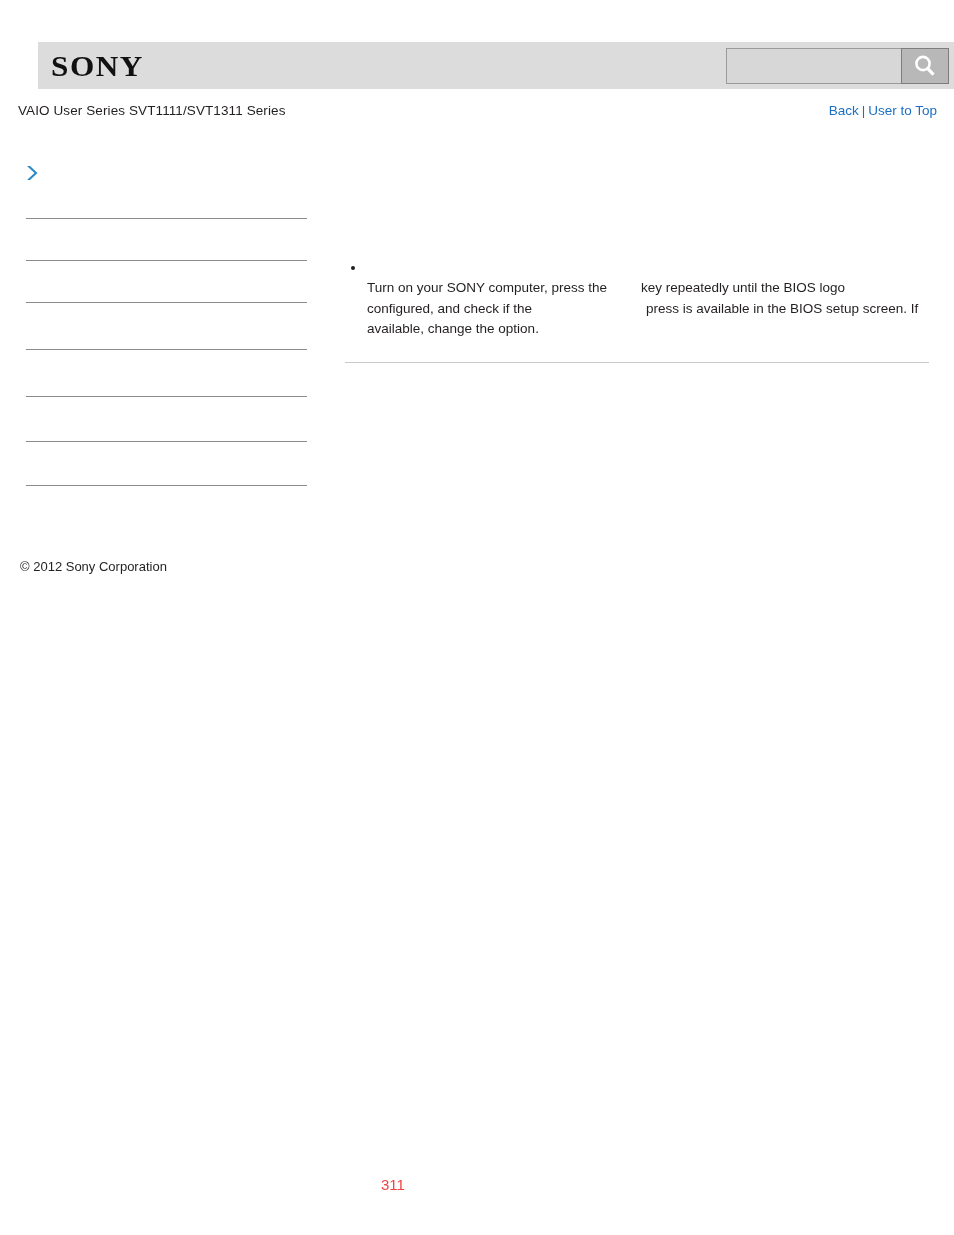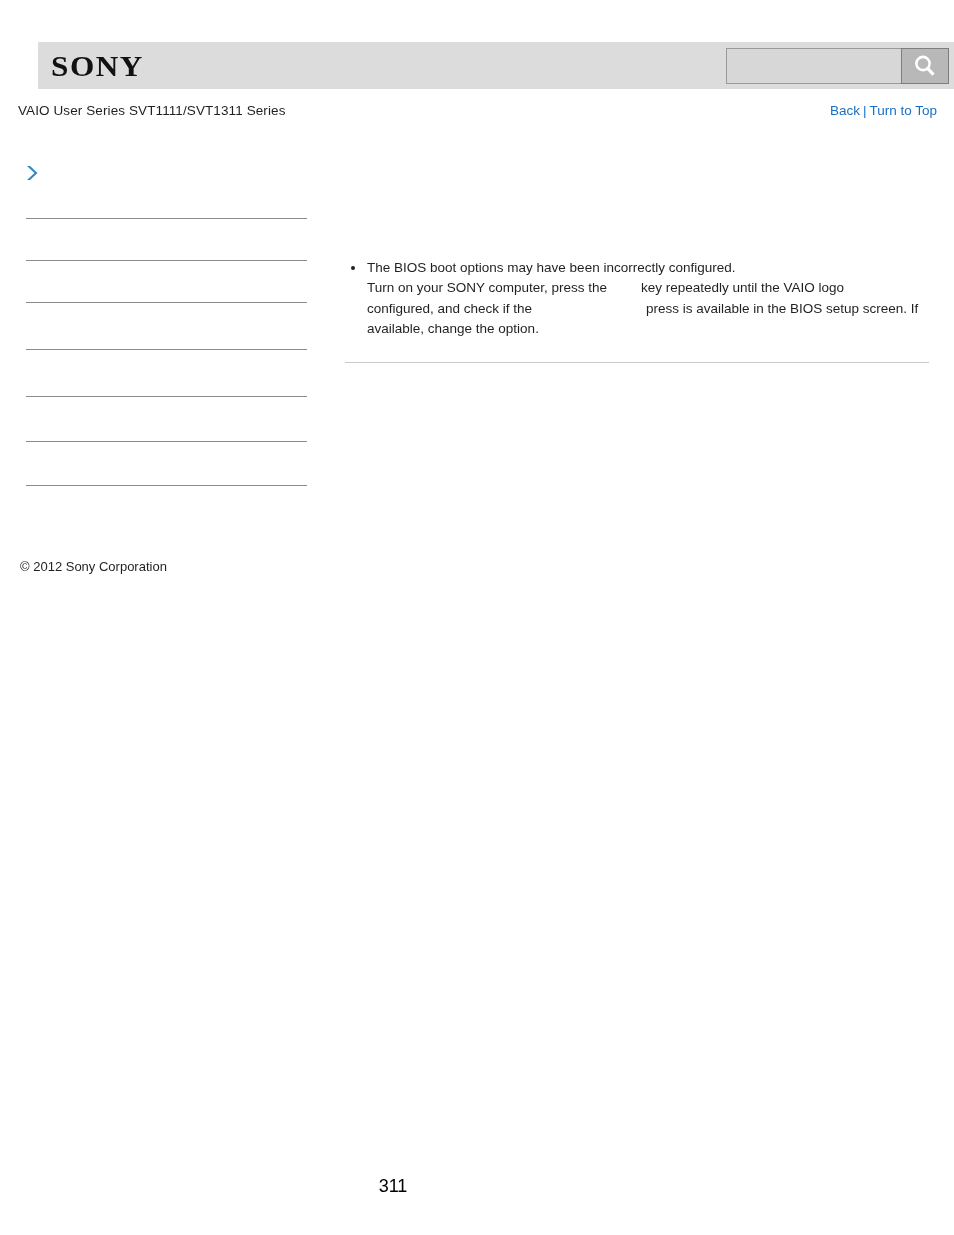--- a/index.html
+++ b/index.html
@@ -205,22 +205,22 @@
     top: 559px;
     font-size: 13px;
     color: #231f20;
   }
   .page-number {
     position: absolute;
     left: 0;
     top: 1176px;
     width: 786px;
     text-align: center;
-    font-size: 18px;
-    color: #000000;
+    font-size: 15px;
+    color: #ef4444;
   }
 </style>
 </head>
 <body>
 
 <div class="header-band">
   <div class="sony-logo">SONY</div>
 
   <div class="search-wrap">
     <input class="search-input" type="text" value="" placeholder="" style="">
@@ -231,21 +231,21 @@
           <line x1="15.6" y1="15.3" x2="21.5" y2="21.6" stroke="#ffffff" stroke-width="3.2" stroke-linecap="butt"></line>
         </svg>
       </span>
     </button>
   </div>
 </div>
 
 <div class="title-row">
   <div class="guide-title">VAIO User Series SVT1111/SVT1311 Series</div>
   <div class="nav-links">
-    <a href="#">Back</a><span class="nav-sep">|</span><a href="#">Turn to Top</a>
+    <a href="#">Back</a><span class="nav-sep">|</span><a href="#">User to Top</a>
   </div>
 </div>
 
 <div class="breadcrumb">
   <span>
     <svg class="arrow-icon" width="16" height="18" viewBox="0 0 16 18" aria-hidden="true">
       <path d="M3 2 L10.5 9 L3 16 L6 16 L13.5 9 L6 2 Z" fill="#2a8ac8"></path>
     </svg>
   </span>
 </div>
@@ -269,22 +269,22 @@
     <span class="sidebar-item-label"></span>
   </div>
   <div class="sidebar-item" style="height:44px;">
     <span class="sidebar-item-label"></span>
   </div>
 </div>
 
 <div class="content">
   <ul class="content-list">
     <li>
-      <span>The BIOS boot options may have been incorrectly configured.</span><br>
-      <span>Turn on your SONY computer, press the</span><span class="gap-key"></span> <span>key repeatedly until the VAIO logo</span><br>
+      <br>
+      <span>Turn on your SONY computer, press the</span><span class="gap-key"></span> <span>key repeatedly until the BIOS logo</span><br>
       <span>configured, and check if the</span><span class="gap-key-wide"></span> <span>press is available in the BIOS setup screen. If</span><br>
       <span>available, change the option.</span>
     </li>
   </ul>
   <div class="content-rule"></div>
 </div>
 
 <div class="copyright">© 2012 Sony Corporation</div>
 <div class="page-number">311</div>
 

